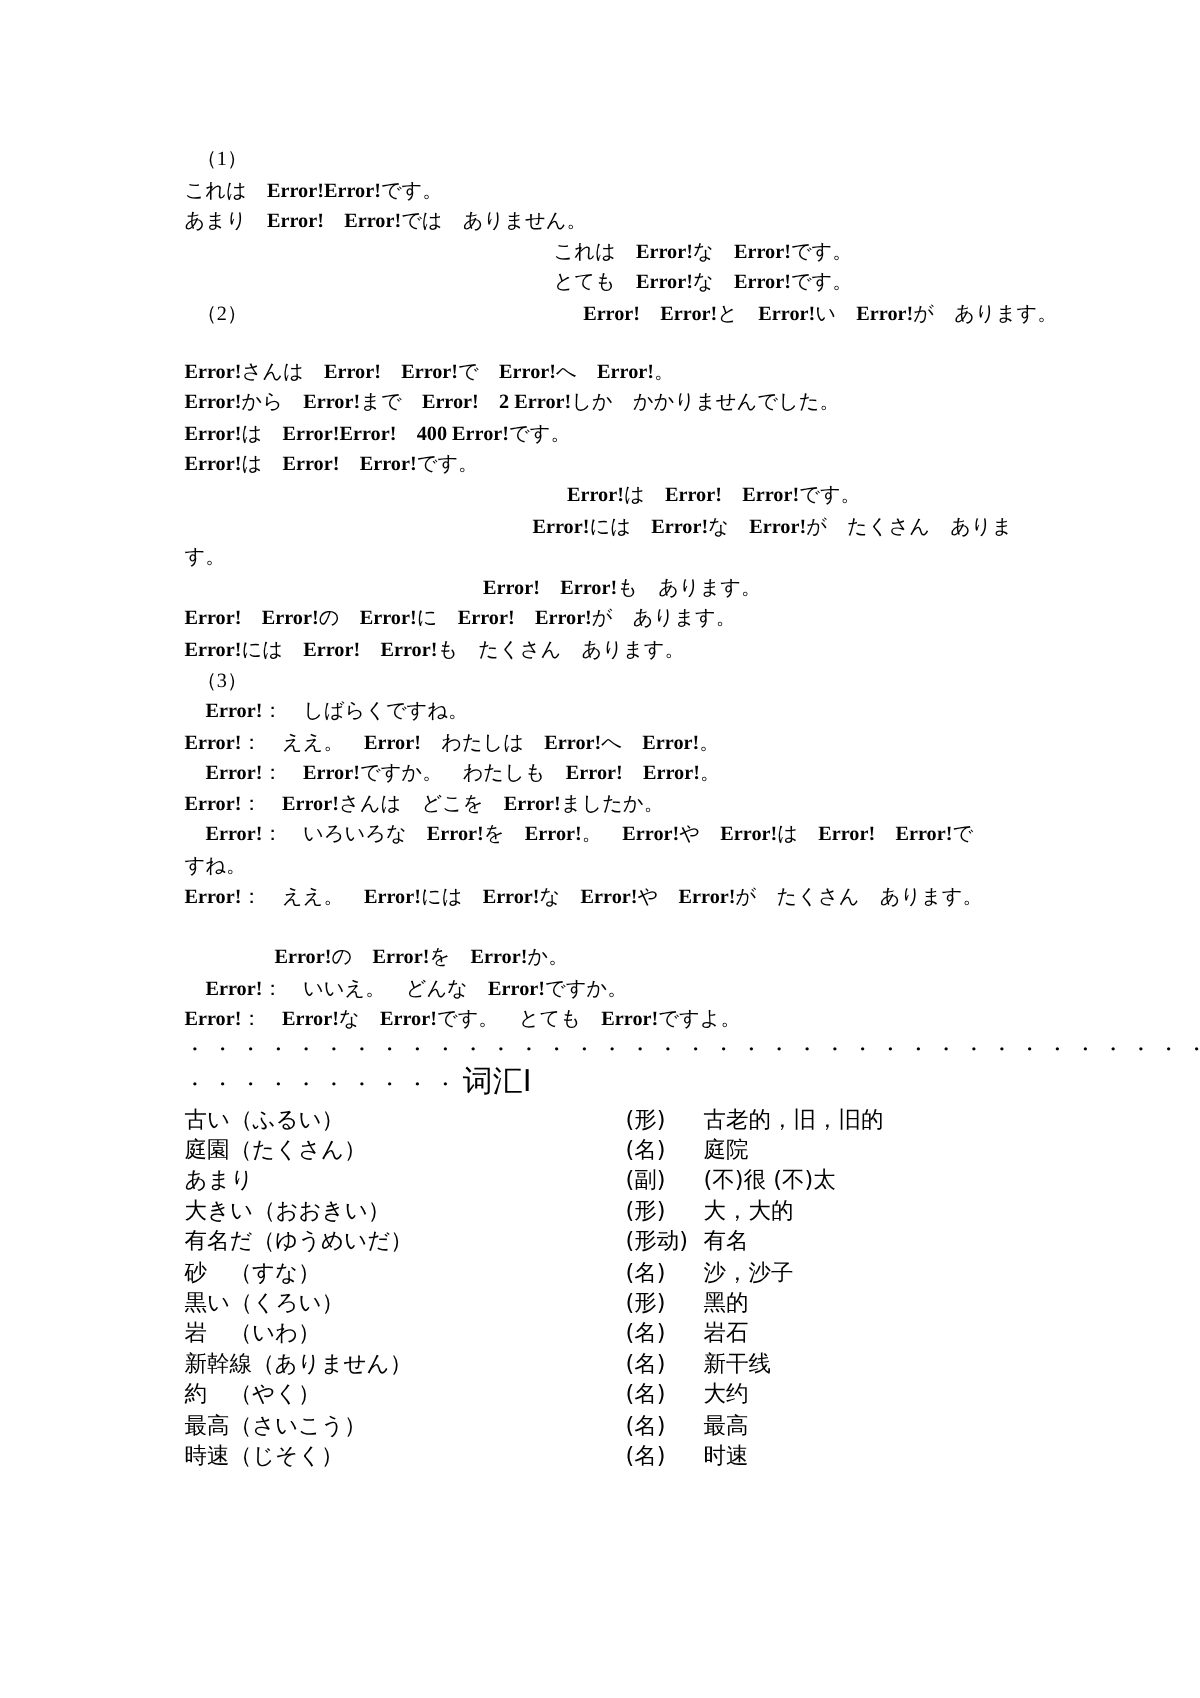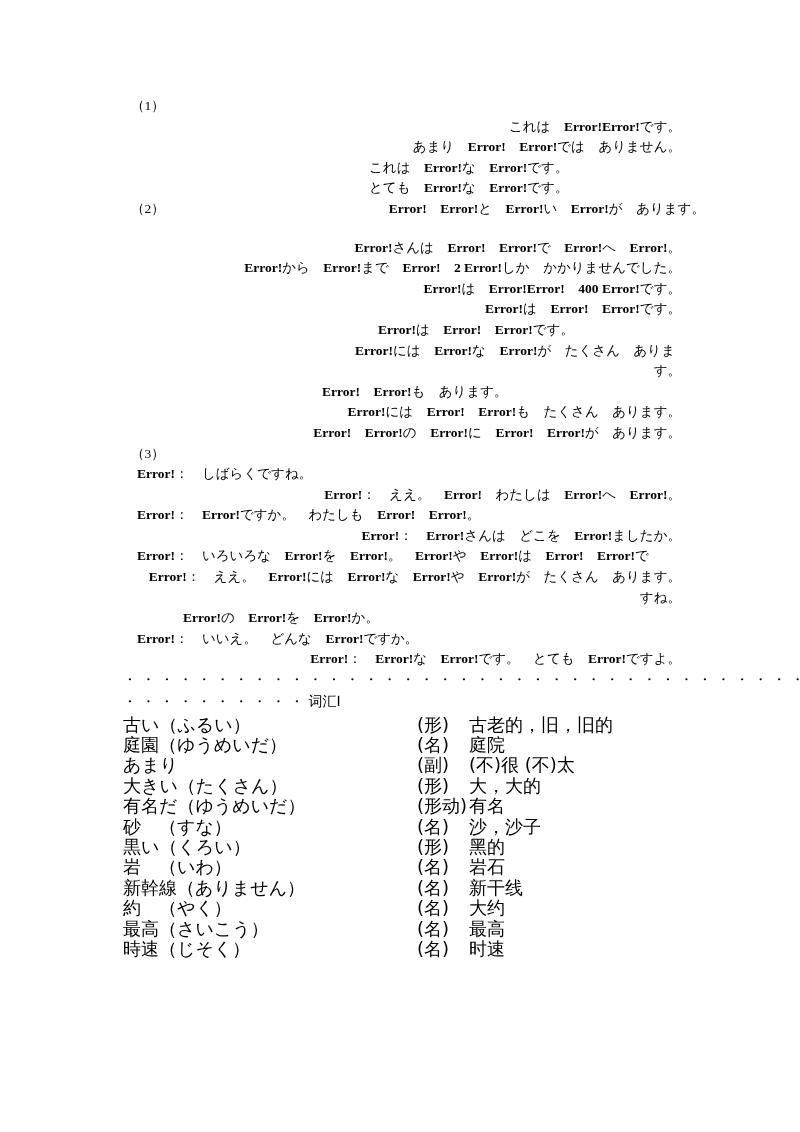--- a/index.html
+++ b/index.html
@@ -38,60 +38,60 @@
     letter-spacing: 0px;
     font-family: "Liberation Serif", "DejaVu Serif", serif;
   }
   .err {
     font-weight: bold;
     font-family: "Liberation Serif", "DejaVu Serif", serif;
   }
   .grp { display: inline; }
 
   
-  .ind-0  { padding-left: 0px; text-align: right; }
+  .ind-0  { padding-left: 0px; }
   .ind-2  { padding-left: 14px; }
   .ind-hdr{ padding-left: 8px; }
   .ind-far{ padding-left: 246px; }
   .ind-far2{ padding-left: 232px; }
   .ind-far3{ padding-left: 255px; }
   .ind-far4{ padding-left: 199px; }
-  .ind-mid{ padding-left: 60px; }
+  .ind-mid{ padding-left: 60px; margin-top: 20px; }
 
   
   .dots {
     font-size: 13.5px;
     line-height: 20.6px;
     letter-spacing: 5.05px;
     white-space: pre;
     font-family: "Liberation Serif", "DejaVu Serif", serif;
   }
   .dots2 {
     font-size: 13.5px;
     line-height: 21px;
     white-space: pre;
     font-family: "Liberation Serif", "DejaVu Serif", serif;
   }
   .dots2 .dotrun { letter-spacing: 5.05px; }
   .vocab-title {
     font-family: Liberation Sans, sans-serif;
-    font-size: 14px;
+    font-size: 20px;
   }
 
   
   .vocab {
     margin-top: 3px;
     width: 558px;
     border-collapse: collapse;
   }
   .vocab tr { height: 20.4px; }
   .vocab td {
     padding: 0;
     vertical-align: top;
-    font-size: 18px;
+    font-size: 15px;
     line-height: 20.4px;
     font-family: "DejaVu Sans", "Liberation Sans", sans-serif;
     white-space: pre;
   }
   .vocab td.word { width: 294px; }
   .vocab td.pos  { width: 52px; }
   .vocab td.mean { width: 212px; }
 </style>
 </head>
 <body>
@@ -110,57 +110,57 @@
     <div style="height:18px"></div>
 
     <div class="line ind-0"><span class="err">Error!</span>さんは　<span class="err">Error!</span>　<span class="err">Error!</span>で　<span class="err">Error!</span>へ　<span class="err">Error!</span>。</div>
     <div class="line ind-0"><span class="err">Error!</span>から　<span class="err">Error!</span>まで　<span class="err">Error!</span>　<span class="err">2 Error!</span>しか　かかりませんでした。</div>
     <div class="line ind-0"><span class="err">Error!</span>は　<span class="err">Error!</span><span class="err">Error!</span>　<span class="err">400 Error!</span>です。</div>
     <div class="line ind-0"><span class="err">Error!</span>は　<span class="err">Error!</span>　<span class="err">Error!</span>です。</div>
     <div class="line ind-far3"><span class="err">Error!</span>は　<span class="err">Error!</span>　<span class="err">Error!</span>です。</div>
     <div class="line ind-far2"><span class="err">Error!</span>には　<span class="err">Error!</span>な　<span class="err">Error!</span>が　たくさん　ありま</div>
     <div class="line ind-0">す。</div>
     <div class="line ind-far4"><span class="err">Error!</span>　<span class="err">Error!</span>も　あります。</div>
+    <div class="line ind-0"><span class="err">Error!</span>　<span class="err">Error!</span>の　<span class="err">Error!</span>に　<span class="err">Error!</span>　<span class="err">Error!</span>が　あります。</div>
     <div class="line ind-0"><span class="err">Error!</span>には　<span class="err">Error!</span>　<span class="err">Error!</span>も　たくさん　あります。</div>
-    <div class="line ind-0"><span class="err">Error!</span>　<span class="err">Error!</span>の　<span class="err">Error!</span>に　<span class="err">Error!</span>　<span class="err">Error!</span>が　あります。</div>
 
     <div class="line ind-hdr">（3）</div>
     <div class="line ind-2"><span class="err">Error!</span>：　しばらくですね。</div>
     <div class="line ind-0"><span class="err">Error!</span>：　ええ。　<span class="err">Error!</span>　わたしは　<span class="err">Error!</span>へ　<span class="err">Error!</span>。</div>
     <div class="line ind-2"><span class="err">Error!</span>：　<span class="err">Error!</span>ですか。　わたしも　<span class="err">Error!</span>　<span class="err">Error!</span>。</div>
     <div class="line ind-0"><span class="err">Error!</span>：　<span class="err">Error!</span>さんは　どこを　<span class="err">Error!</span>ましたか。</div>
     <div class="line ind-2"><span class="err">Error!</span>：　いろいろな　<span class="err">Error!</span>を　<span class="err">Error!</span>。　<span class="err">Error!</span>や　<span class="err">Error!</span>は　<span class="err">Error!</span>　<span class="err">Error!</span>で</div>
+    <div class="line ind-0">すね。</div>
     <div class="line ind-0"><span class="err">Error!</span>：　ええ。　<span class="err">Error!</span>には　<span class="err">Error!</span>な　<span class="err">Error!</span>や　<span class="err">Error!</span>が　たくさん　あります。</div>
-    <div class="line ind-0">すね。</div>
     <div class="line ind-mid"><span class="err">Error!</span>の　<span class="err">Error!</span>を　<span class="err">Error!</span>か。</div>
     <div class="line ind-2"><span class="err">Error!</span>：　いいえ。　どんな　<span class="err">Error!</span>ですか。</div>
     <div class="line ind-0"><span class="err">Error!</span>：　<span class="err">Error!</span>な　<span class="err">Error!</span>です。　とても　<span class="err">Error!</span>ですよ。</div>
 
     <div class="dots">・・・・・・・・・・・・・・・・・・・・・・・・・・・・・・・・・・・・・・・・・・・・・・・・・・・・・・・・・・・</div>
     <div class="dots2"><span class="dotrun">・・・・・・・・・・</span><span class="vocab-title">词汇Ⅰ</span></div>
 
     <table class="vocab">
       <tbody>
         <tr>
           <td class="word">古い（ふるい）</td>
           <td class="pos">(形)</td>
           <td class="mean">古老的，旧，旧的</td>
         </tr>
         <tr>
-          <td class="word">庭園（ゆうめいだ）</td>
+          <td class="word">庭園（たくさん）</td>
           <td class="pos">(名)</td>
           <td class="mean">庭院</td>
         </tr>
         <tr>
           <td class="word">あまり</td>
           <td class="pos">(副)</td>
           <td class="mean">(不)很 (不)太</td>
         </tr>
         <tr>
-          <td class="word">大きい（たくさん）</td>
+          <td class="word">大きい（おおきい）</td>
           <td class="pos">(形)</td>
           <td class="mean">大，大的</td>
         </tr>
         <tr>
           <td class="word">有名だ（ゆうめいだ）</td>
           <td class="pos">(形动)</td>
           <td class="mean">有名</td>
         </tr>
         <tr>
           <td class="word">砂　（すな）</td>

